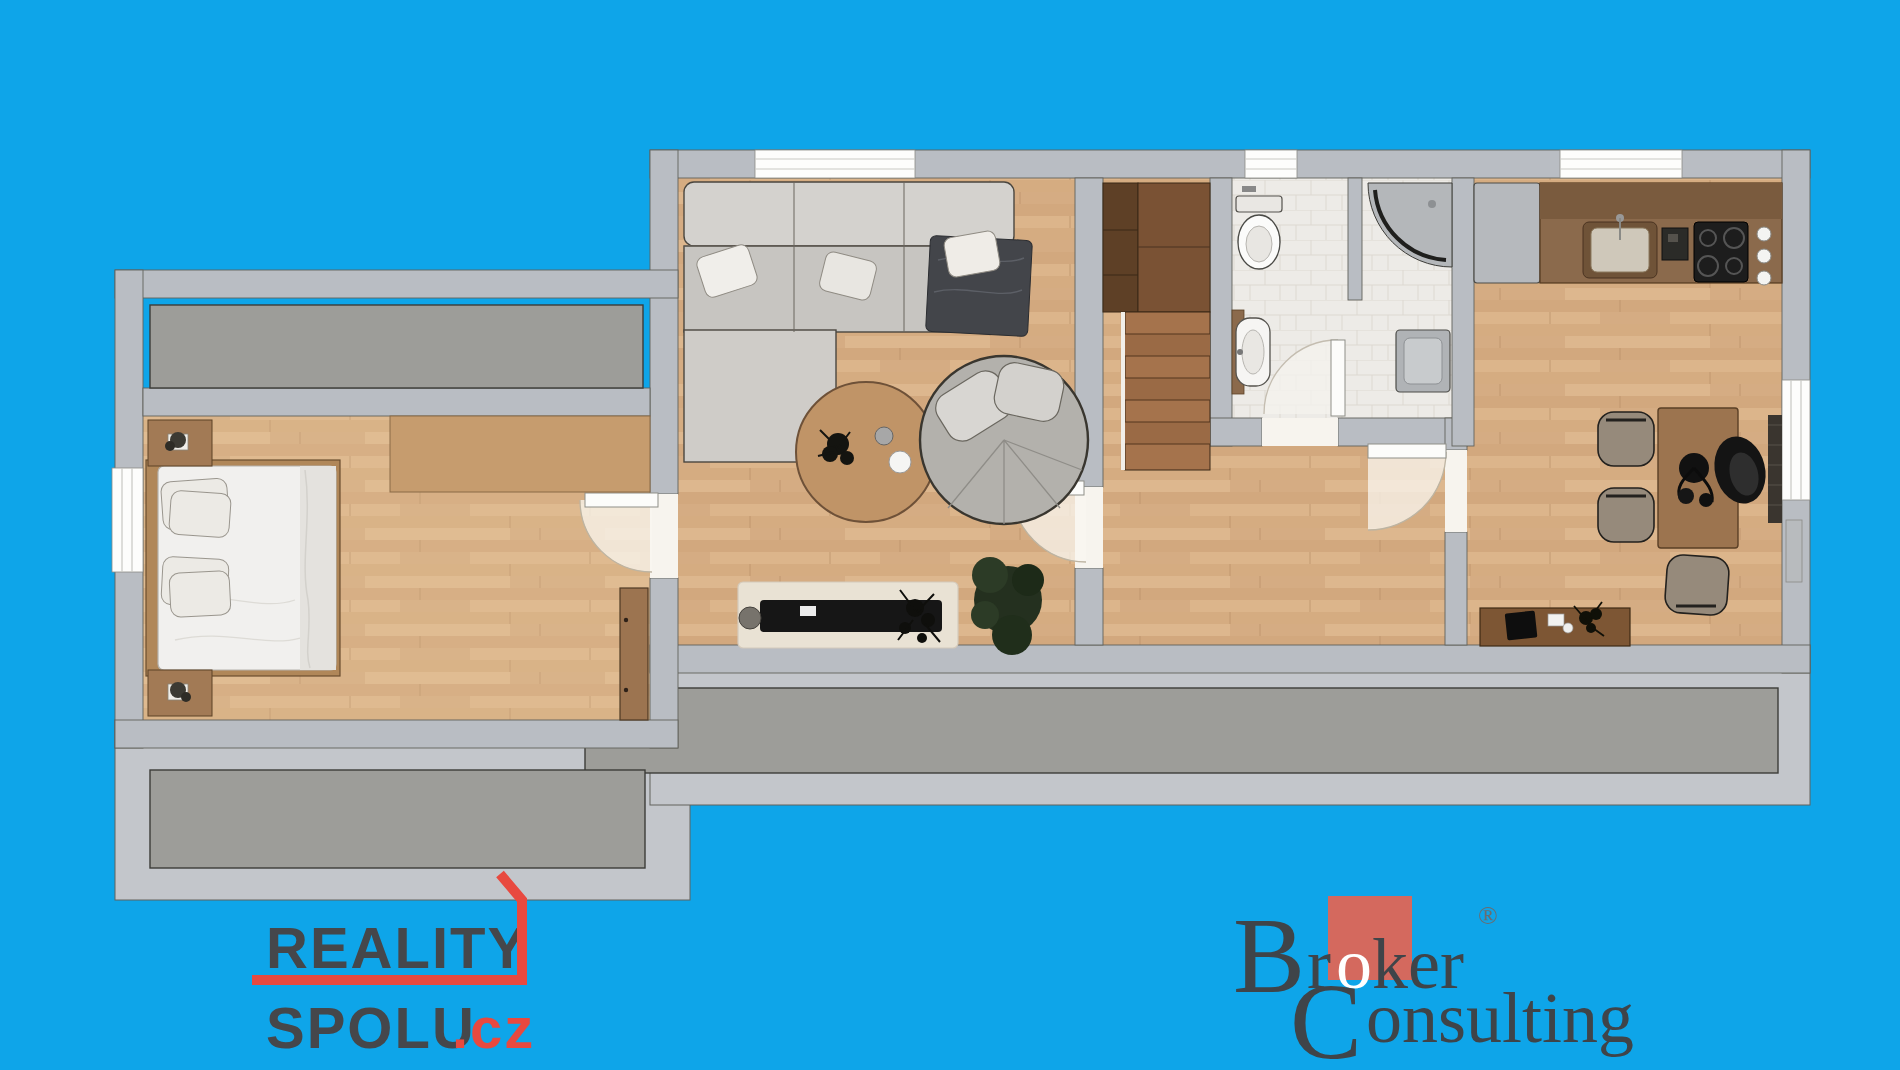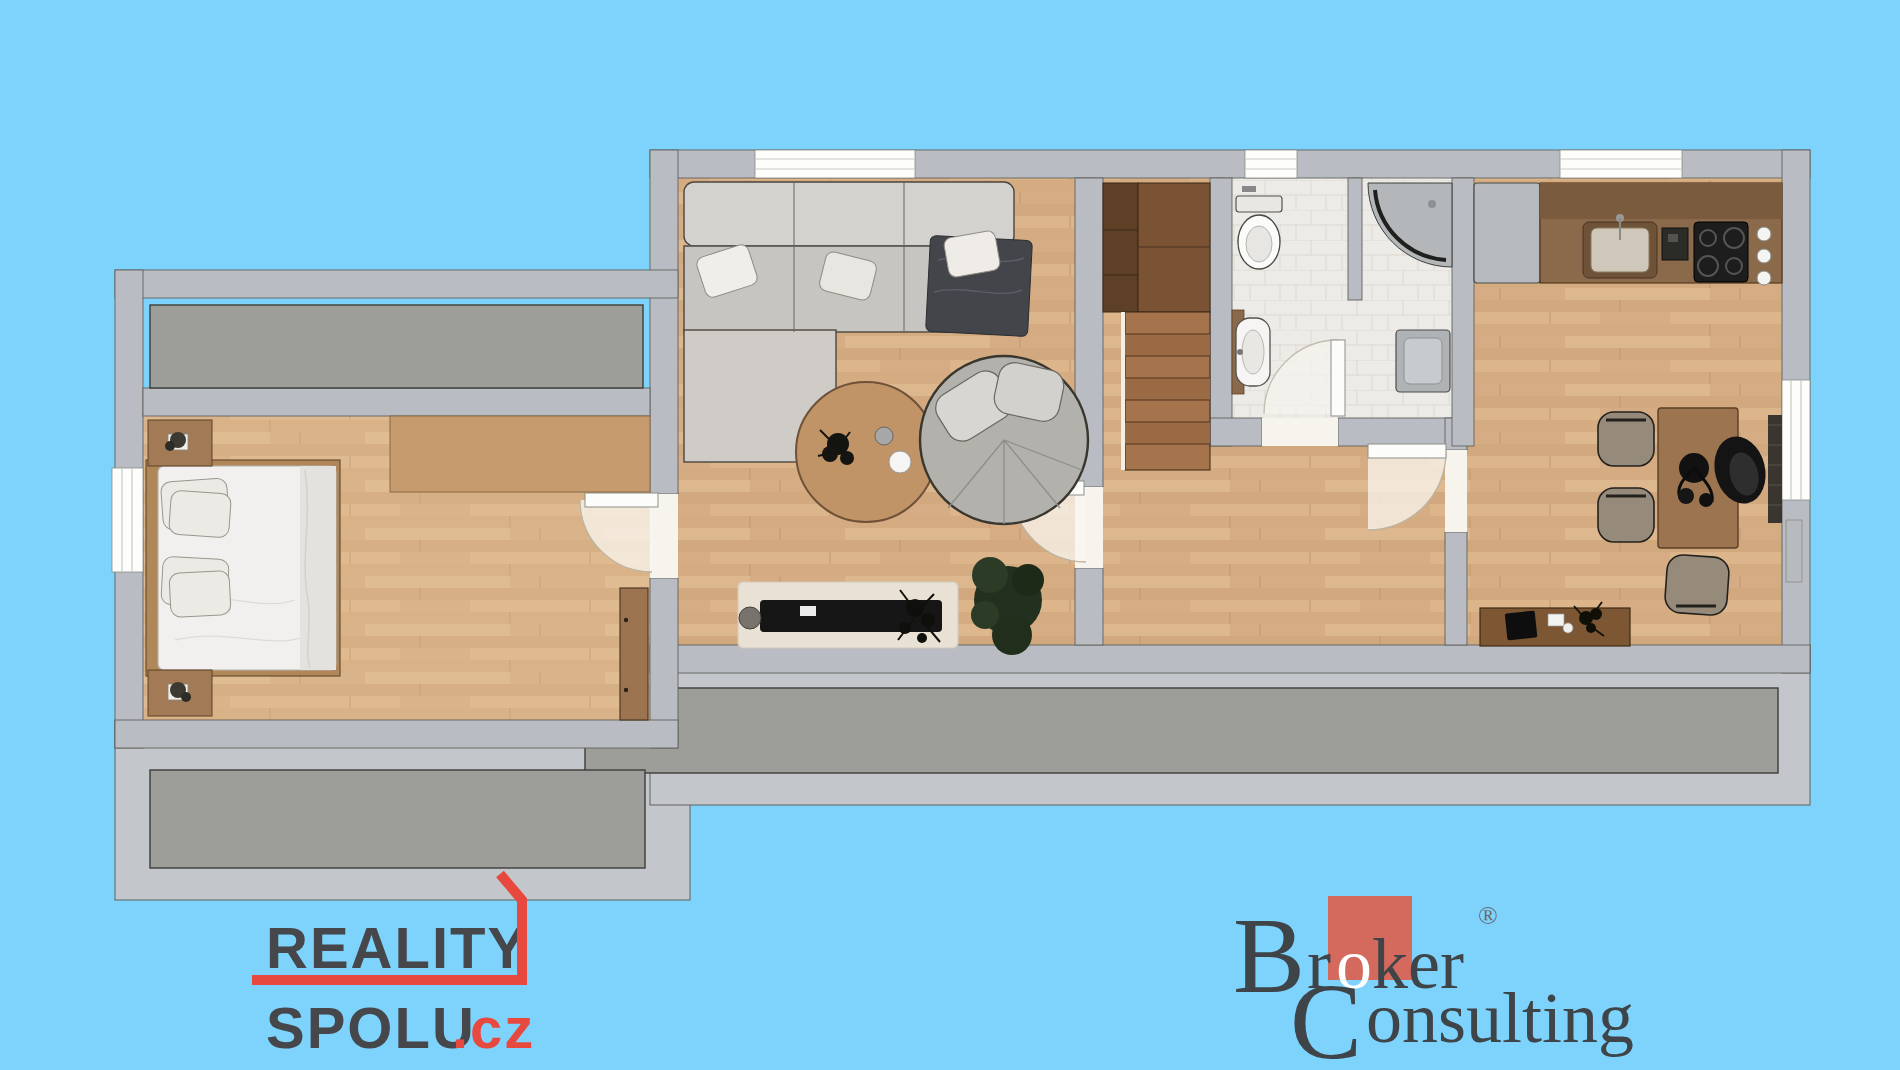--- a/index.html
+++ b/index.html
@@ -1,16 +1,16 @@
 <!DOCTYPE html>
 <html><head>
 <meta charset="utf-8">
 <style>
   html,body{margin:0;padding:0;background:#f3f5f9;}
-  .stage{position:relative;width:1900px;height:1070px;background:#7dd3fc;overflow:hidden;
+  .stage{position:relative;width:1900px;height:1070px;background:#0ea5e9;overflow:hidden;
          font-family:"Liberation Sans",sans-serif;}
   svg{position:absolute;left:0;top:0;}
   text{user-select:none;}
   .reality-txt{font-family:"Liberation Sans",sans-serif;font-weight:bold;letter-spacing:2px;}
   .broker-txt{font-family:"Liberation Serif",serif;}
 </style>
 </head>
 <body>
 
 <div class="stage">

